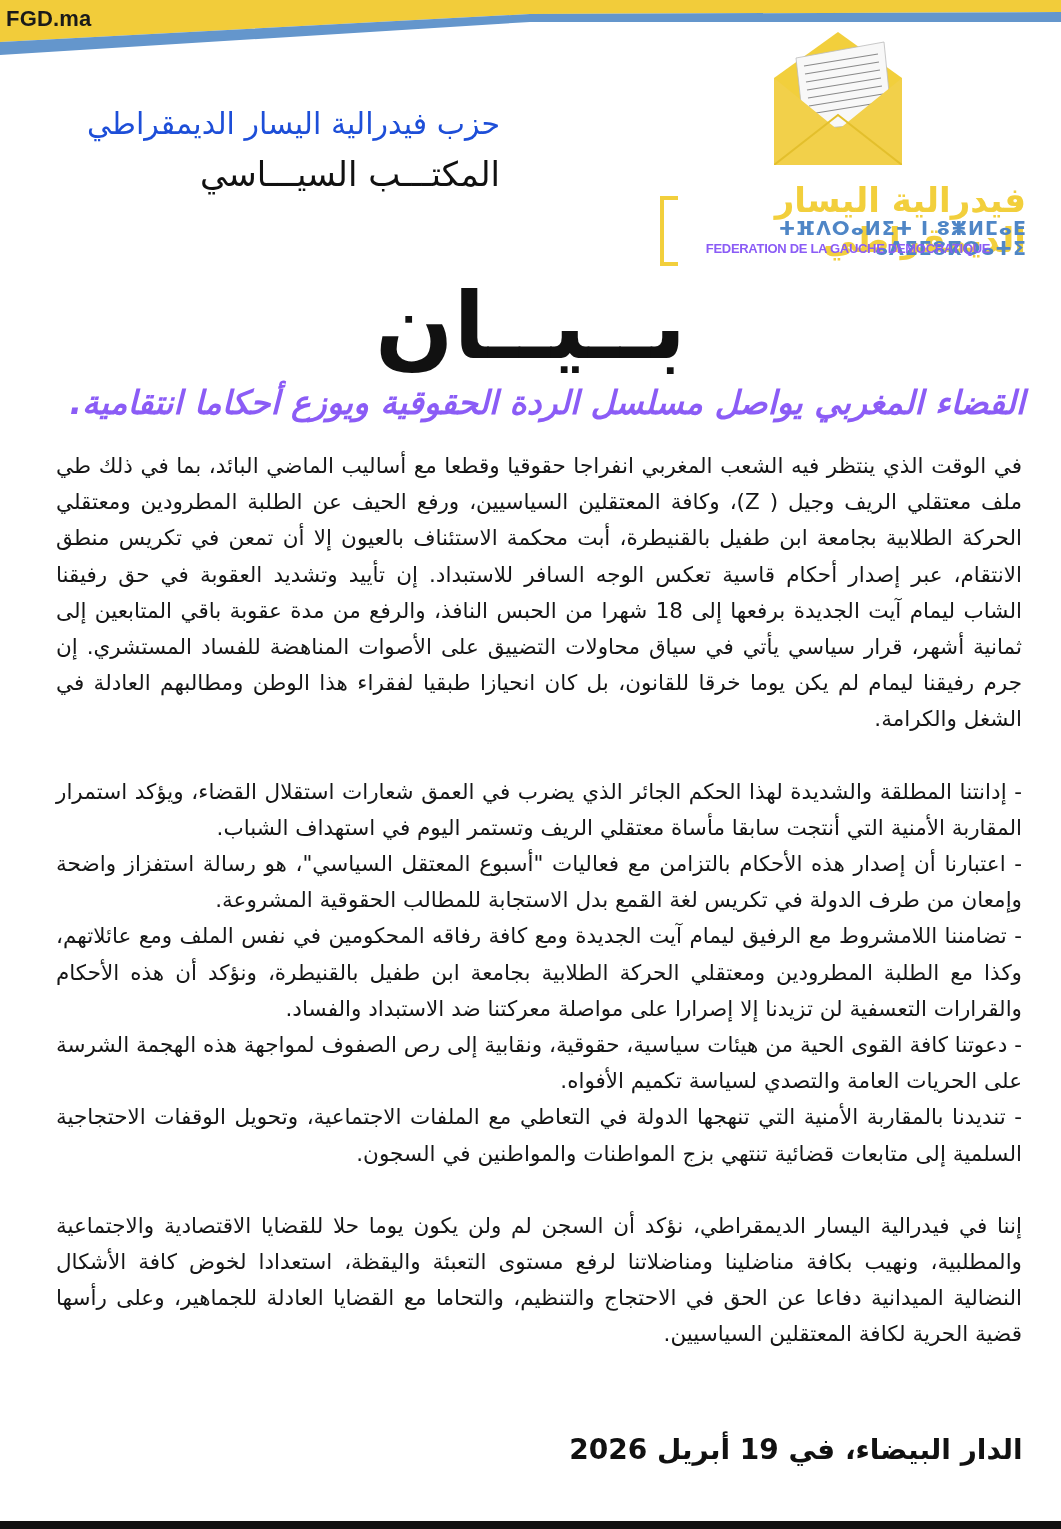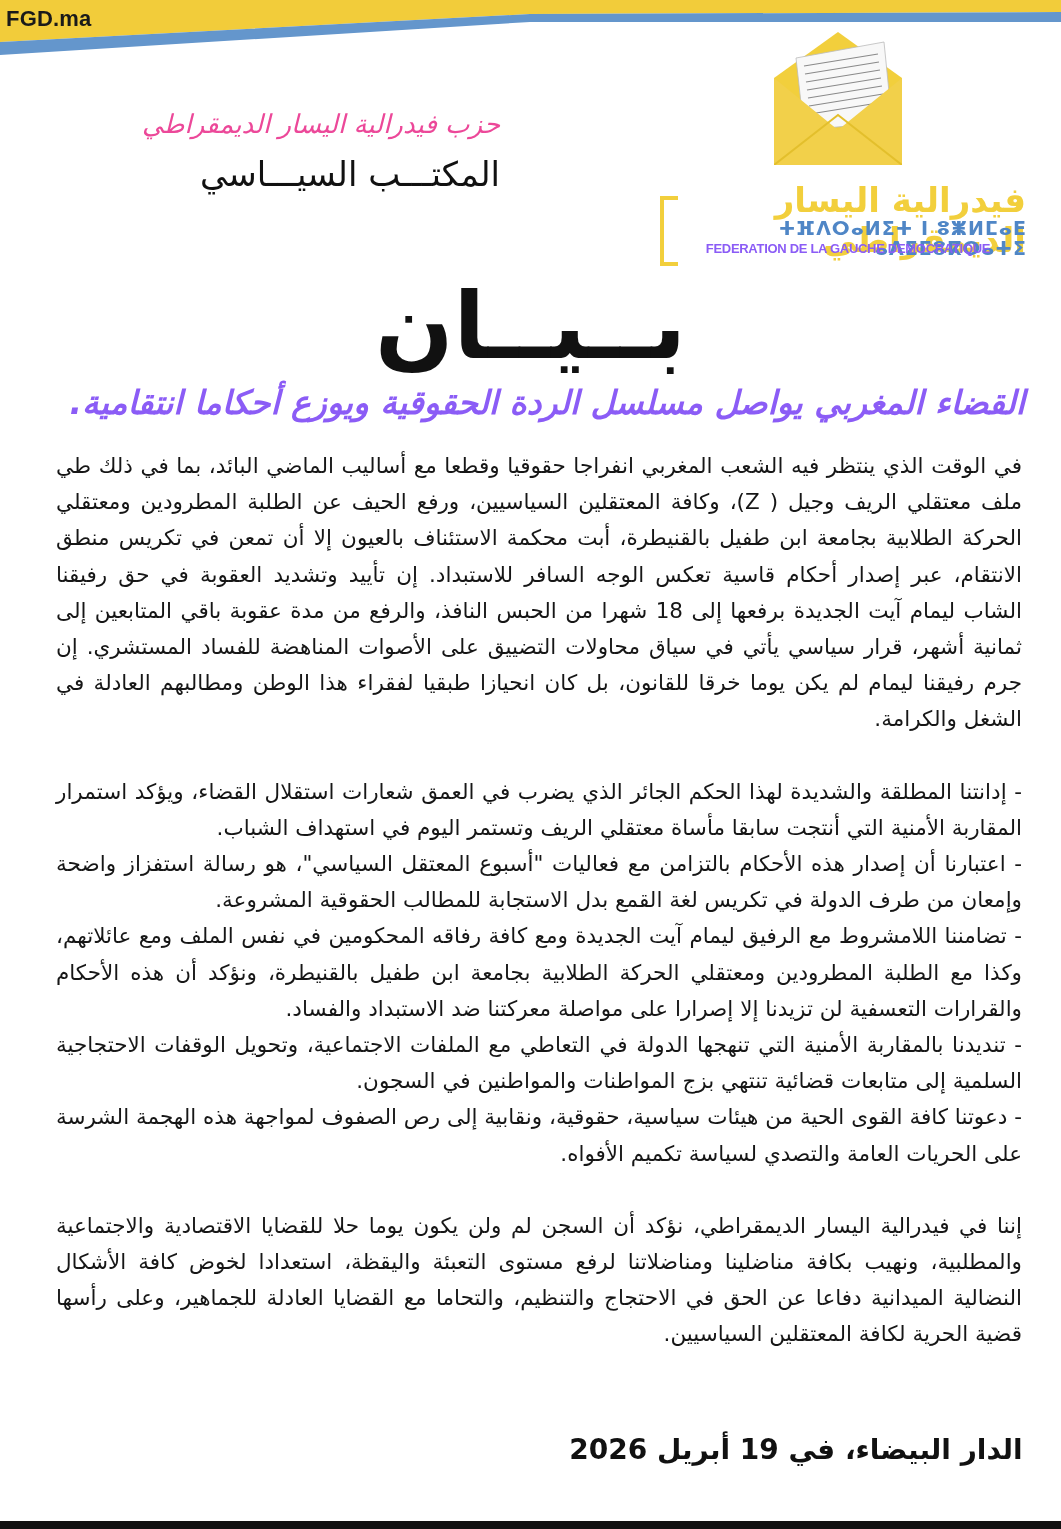--- a/index.html
+++ b/index.html
@@ -9,21 +9,21 @@
     font-family:"DejaVu Sans", sans-serif;
   }
   .top-band { position:absolute; left:0; top:0; width:1061px; height:60px; }
   .site-label {
     position:absolute; left:6px; top:6px; font-family:"Liberation Sans", sans-serif;
     font-weight:700; font-size:22px; color:#1a1a1a; letter-spacing:0.2px;
   }
   .party-header {
     position:absolute; left:60px; top:100px; width:440px; direction:rtl; text-align:right;
   }
-  .party-name { font-size:26px; font-weight:400; line-height:48px; color:#ec4899;font-style:italic; }
+  .party-name { font-size:30px; font-weight:400; line-height:48px; color:#1d4ed8; }
   .party-office { font-size:34px; font-weight:400; line-height:52px; color:#111; letter-spacing:1px; }
   .logo {
     position:absolute; left:652px; top:30px; width:376px; height:240px;
   }
   .logo-envelope { position:absolute; left:122px; top:0; width:128px; height:135px; }
   .logo-ar {
     position:absolute; left:14px; top:150px; width:360px; direction:rtl; text-align:right;
     color:#f2cf3c; font-weight:700; font-size:34px; line-height:40px;
   }
   .logo-tifinagh {
@@ -100,20 +100,20 @@
 
 <div class="doc-title">بــيــان</div>
 <div class="doc-subtitle">القضاء المغربي يواصل مسلسل الردة الحقوقية ويوزع أحكاما انتقامية.</div>
 
 <div class="body">
   <p>في الوقت الذي ينتظر فيه الشعب المغربي انفراجا حقوقيا وقطعا مع أساليب الماضي البائد، بما في ذلك طي ملف معتقلي الريف وجيل ( Z)،  وكافة المعتقلين السياسيين، ورفع الحيف عن الطلبة المطرودين ومعتقلي الحركة الطلابية بجامعة ابن طفيل بالقنيطرة، أبت محكمة الاستئناف بالعيون إلا أن تمعن في تكريس منطق الانتقام، عبر إصدار أحكام قاسية تعكس الوجه السافر للاستبداد. إن تأييد وتشديد العقوبة في حق رفيقنا الشاب ليمام آيت الجديدة برفعها إلى 18 شهرا من الحبس النافذ، والرفع من مدة عقوبة باقي المتابعين إلى ثمانية أشهر، قرار سياسي يأتي في سياق محاولات التضييق على الأصوات المناهضة للفساد المستشري.  إن جرم رفيقنا ليمام لم يكن يوما خرقا للقانون، بل كان انحيازا طبقيا لفقراء هذا الوطن ومطالبهم العادلة في الشغل والكرامة.</p>
   <div class="gap"></div>
   <p>- إدانتنا المطلقة والشديدة لهذا الحكم الجائر الذي يضرب في العمق شعارات استقلال القضاء، ويؤكد استمرار المقاربة الأمنية التي أنتجت سابقا مأساة معتقلي الريف وتستمر اليوم في استهداف الشباب.</p>
   <p>- اعتبارنا أن إصدار هذه الأحكام بالتزامن مع فعاليات "أسبوع المعتقل السياسي"، هو رسالة استفزاز واضحة وإمعان من طرف الدولة في تكريس لغة القمع بدل الاستجابة للمطالب الحقوقية المشروعة.</p>
   <p>- تضامننا اللامشروط مع الرفيق ليمام آيت الجديدة ومع كافة رفاقه المحكومين في نفس الملف ومع عائلاتهم، وكذا مع الطلبة المطرودين ومعتقلي الحركة الطلابية بجامعة ابن طفيل بالقنيطرة، ونؤكد أن هذه الأحكام والقرارات التعسفية  لن تزيدنا إلا إصرارا على مواصلة معركتنا ضد الاستبداد والفساد.</p>
+  <p>- دعوتنا كافة القوى الحية من هيئات سياسية، حقوقية، ونقابية إلى رص الصفوف لمواجهة هذه الهجمة الشرسة على الحريات العامة والتصدي لسياسة تكميم الأفواه.</p>
   <p>- تنديدنا بالمقاربة الأمنية التي تنهجها الدولة في التعاطي مع الملفات الاجتماعية، وتحويل الوقفات الاحتجاجية السلمية إلى متابعات قضائية تنتهي بزج المواطنات والمواطنين في السجون.</p>
-  <p>- دعوتنا كافة القوى الحية من هيئات سياسية، حقوقية، ونقابية إلى رص الصفوف لمواجهة هذه الهجمة الشرسة على الحريات العامة والتصدي لسياسة تكميم الأفواه.</p>
   <div class="gap"></div>
   <p>إننا في فيدرالية اليسار الديمقراطي، نؤكد أن السجن لم ولن يكون يوما حلا للقضايا الاقتصادية والاجتماعية والمطلبية، ونهيب بكافة مناضلينا ومناضلاتنا لرفع مستوى التعبئة واليقظة، استعدادا لخوض كافة الأشكال النضالية الميدانية دفاعا عن الحق في الاحتجاج والتنظيم، والتحاما مع القضايا العادلة للجماهير، وعلى رأسها قضية الحرية لكافة المعتقلين السياسيين.</p>
 </div>
 
 <div class="signature">الدار البيضاء، في 19 أبريل 2026</div>
 <div class="bottom-rule"></div>
 
 </body></html>

